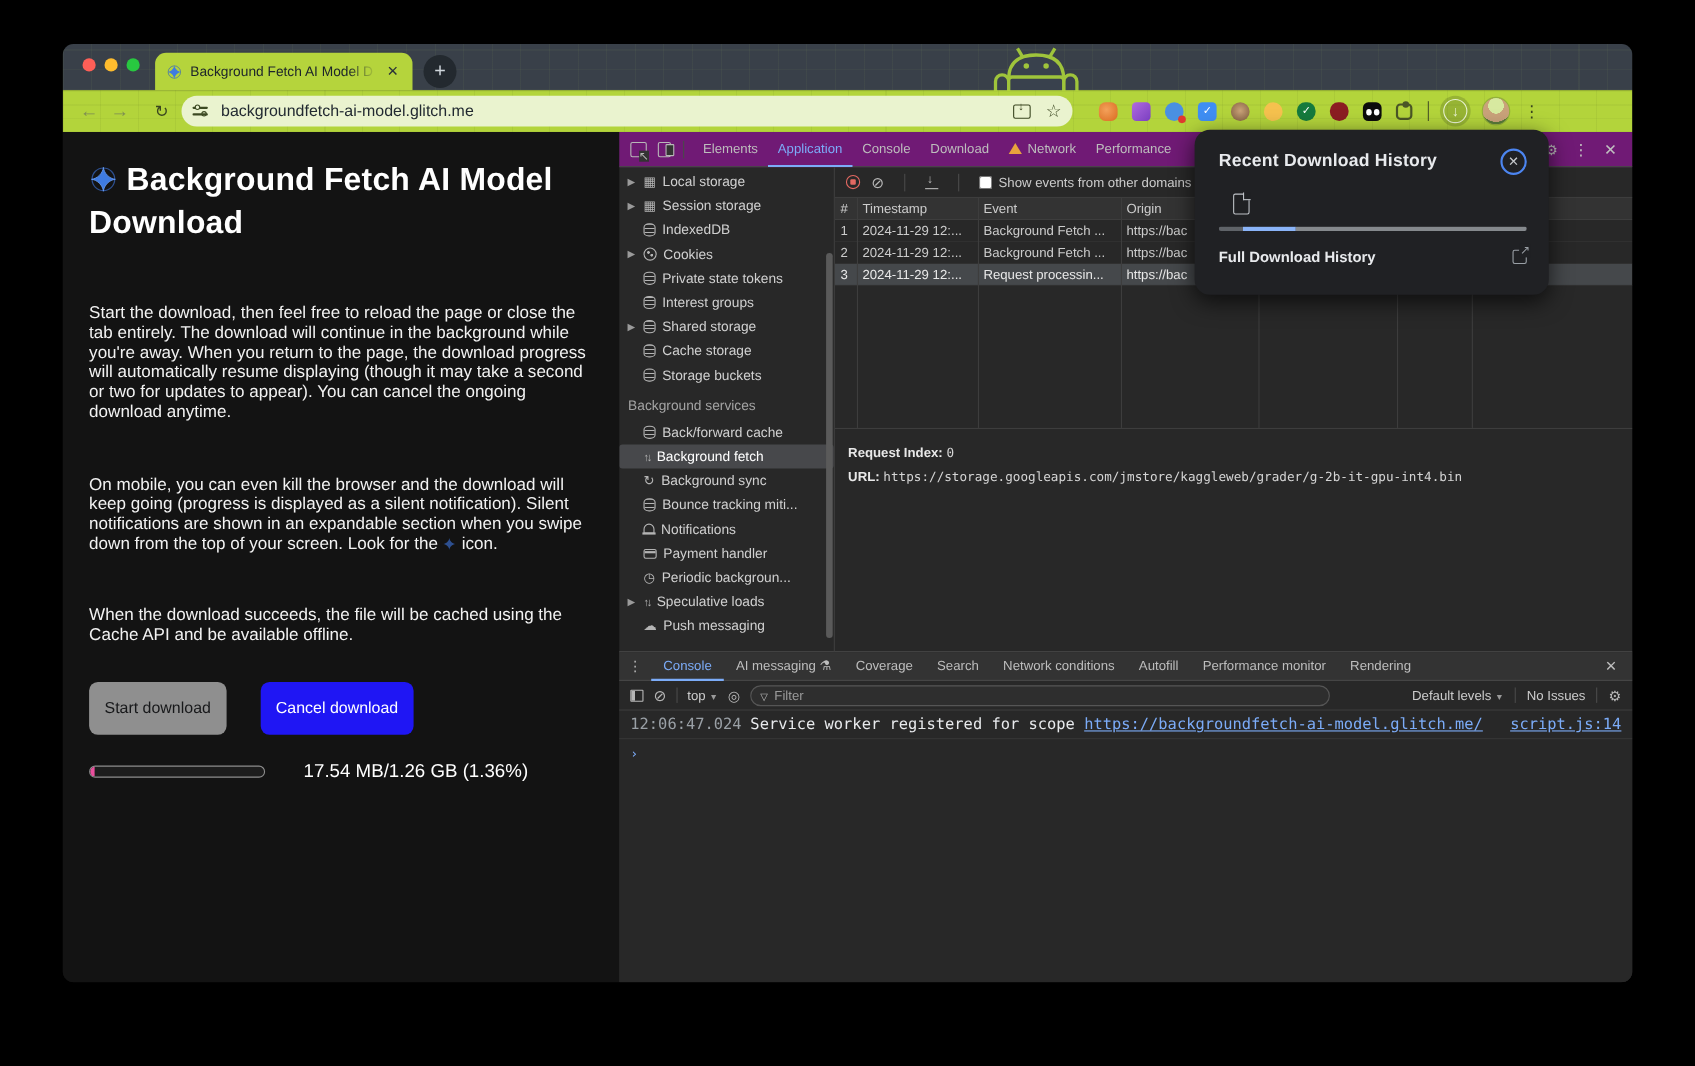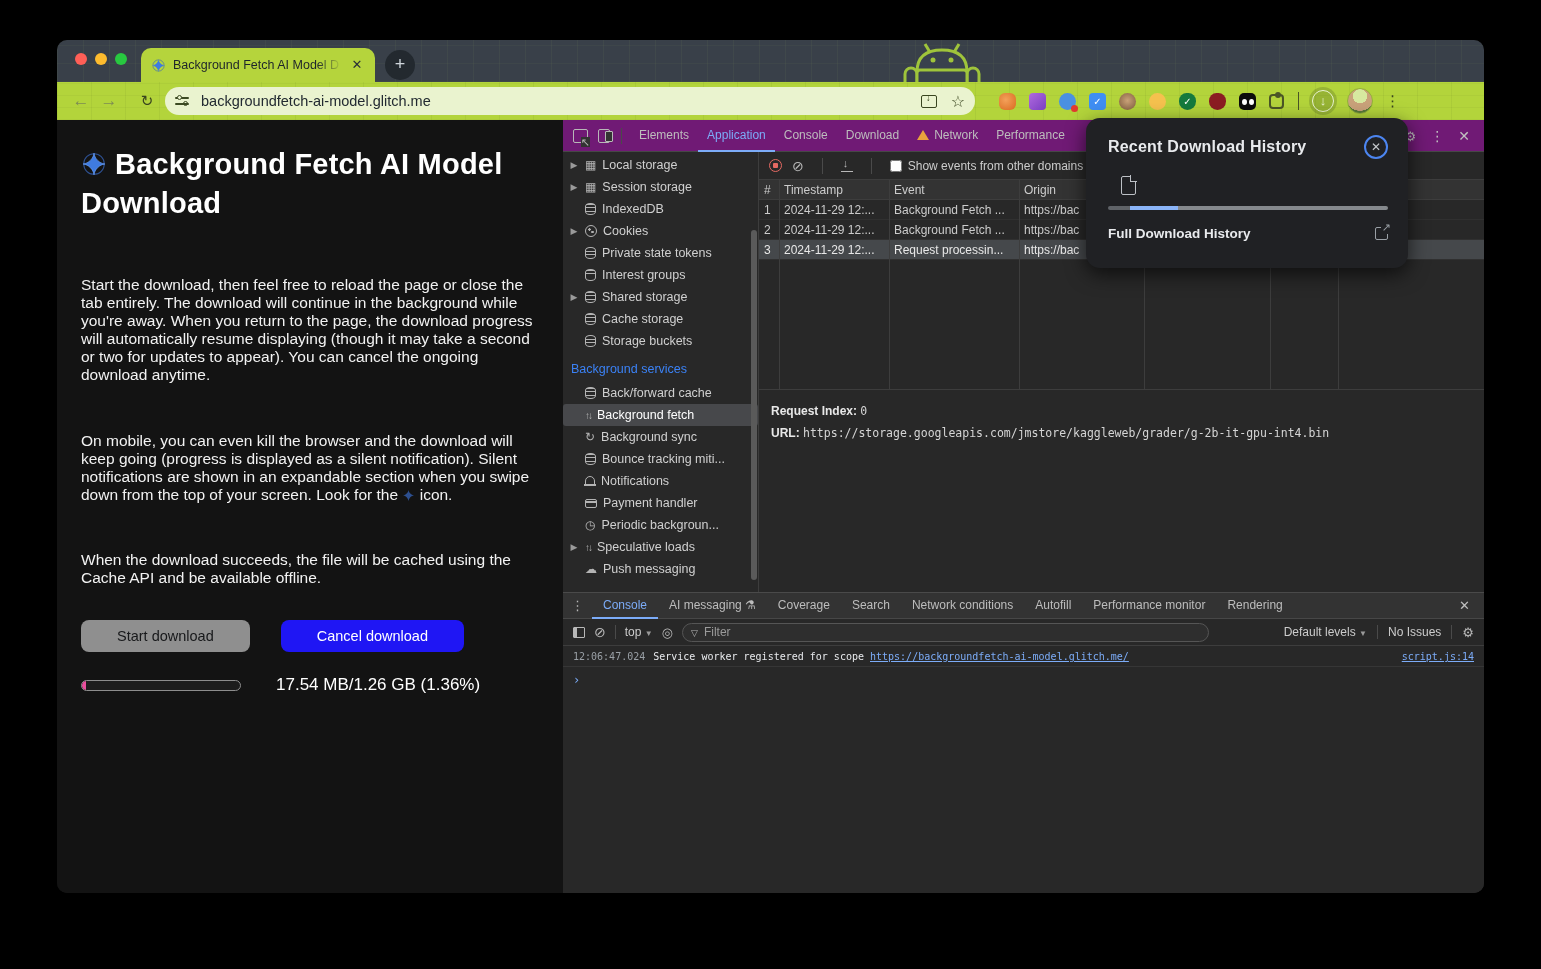--- a/index.html
+++ b/index.html
@@ -68,21 +68,21 @@
   .kebab { margin-left:12px; color:#39451f; font-size:15px; letter-spacing:0; }
 
   
   .content { display:flex; height:773px; }
   .page { width:506px; background:#131313; color:#fff; padding:25px 26px 0 24px; position:relative; }
   .page h1 { font-size:29px; line-height:39px; font-weight:700; letter-spacing:.2px; }
   .page h1 svg { vertical-align:-3px; margin-right:8px; }
   .page p { font-size:15.5px; line-height:18px; color:#f2f2f2; }
   .p1 { margin-top:53px; } .p2 { margin-top:48px; } .p3 { margin-top:47px; }
   .btn-row { margin-top:33px; display:flex; gap:31px; align-items:center; }
-  .btn { border:none; border-radius:8px; font-size:14.5px; padding:0 36px; height:32px; font-family:"Liberation Sans",sans-serif; }
+  .btn { border:none; border-radius:8px; font-size:14.5px; padding:0 14px; height:48px; font-family:"Liberation Sans",sans-serif; }
   .btn-start { background:#8f8f8f; color:#17181a; }
   .btn-cancel { background:#1f16f4; color:#fff; }
   .prog-row { margin-top:23px; display:flex; align-items:center; gap:35px; }
   .pg-track { width:160px; height:11px; border:1px solid #8d8d8d; border-radius:6px; background:#1d1d1d; overflow:hidden; }
   .pg-fill { width:2%; min-width:4px; height:100%; background:#e94f9d; border-radius:6px 0 0 6px; }
   .pg-text { font-size:17px; color:#fff; }
 
   
   .devtools { flex:1; background:#282828; color:#ccc; display:flex; flex-direction:column; font-size:12px; position:relative; }
   .dt-tabs { height:32px; background:#701a75; border-bottom:1px solid #474747; display:flex; align-items:center; }
@@ -96,21 +96,21 @@
   .dt-tab.sel { color:#7cacf8; box-shadow:inset 0 -2px 0 #7cacf8; }
   .warn-tri { display:inline-block; width:0; height:0; border-left:6px solid transparent; border-right:6px solid transparent;
     border-bottom:10px solid #e8a33d; margin-right:5px; vertical-align:-1px; }
   .dt-right { margin-left:auto; display:flex; align-items:center; gap:14px; padding-right:14px; color:#c0c0c0; font-size:14px; }
 
   .dt-body { display:flex; height:440px; }
   .dt-sidebar { width:196px; border-right:1px solid #3d3d3d; position:relative; overflow:hidden; padding-top:2px; }
   .sb-row { height:22px; display:flex; align-items:center; gap:6px; padding-left:6px; color:#d0d0d0; font-size:12.5px; white-space:nowrap; }
   .sb-row .arr { width:10px; font-size:9px; color:#9a9a9a; text-align:center; }
   .sb-row.sel { background:#47484b; border-radius:3px; margin:0 0; color:#fff; }
-  .sb-head { height:30px; line-height:34px; padding-left:8px; color:#3b82f6; font-size:12.5px; }
+  .sb-head { height:30px; line-height:34px; padding-left:8px; color:#a3a3a3; font-size:12.5px; }
   .sb-scroll { position:absolute; right:1px; top:78px; width:6px; height:350px; background:#5a5a5a; border-radius:3px; }
   .sbi { display:inline-block; color:#b4b4b4; }
   .ic-grid::before { content:"▦"; font-size:12px; }
   .ic-updown::before { content:"↑↓"; font-size:10px; letter-spacing:-2px; }
   .ic-sync::before { content:"↻"; font-size:12px; }
   .ic-clock::before { content:"◷"; font-size:12px; }
   .ic-cloud::before { content:"☁"; font-size:12px; }
   .ic-db { width:11px; height:12px; border:1.2px solid #b4b4b4; border-radius:5px/3.5px;
     background:repeating-linear-gradient(0deg, transparent 0 2.5px, #b4b4b4 2.5px 3.5px); }
   .ic-cookie { width:12px; height:12px; border:1.2px solid #b4b4b4; border-radius:50%;
@@ -160,21 +160,21 @@
   .filter-pill { flex:1; max-width:527px; height:19px; background:#2e2e2e; border:1px solid #555; border-radius:10px;
     display:flex; align-items:center; gap:6px; padding:0 8px; }
   .ic-funnel::before { content:"▽"; font-size:9px; color:#b8b8b8; }
   .filter-pill input { background:transparent; border:none; outline:none; color:#ccc; font-size:12px; width:100%;
     font-family:"Liberation Sans",sans-serif; }
   .filter-pill input::placeholder { color:#9a9a9a; }
   .con-right { margin-left:auto; display:flex; align-items:center; gap:10px; color:#ccc; }
   .vline { width:1px; height:14px; background:#4a4a4a; }
   .ic-gear::before { content:"⚙"; font-size:13px; color:#b8b8b8; }
   .con-msg { display:flex; gap:8px; padding:5px 10px 4px; border-bottom:1px solid #363636;
-    font-family:"DejaVu Sans Mono", monospace; font-size:10px; color:#e8eaed; }
+    font-family:"DejaVu Sans Mono", monospace; font-size:14px; color:#e8eaed; }
   .msg-time { color:#9aa0a6; }
   .msg-link { color:#7cacf8; text-decoration:underline; }
   .msg-src { margin-left:auto; color:#7cacf8; text-decoration:underline; }
   .con-prompt { padding:6px 10px; color:#7cacf8; font-family:"DejaVu Sans Mono", monospace; font-size:12px; }
 
   
   .popup { position:absolute; left:1029px; top:78px; width:322px; height:150px; background:#202124;
     border-radius:14px; box-shadow:0 6px 20px rgba(0,0,0,.65); z-index:50; color:#e8eaed; padding:17px 20px 0 22px; }
   .pop-head { display:flex; align-items:center; }
   .pop-title { font-size:16px; font-weight:600; letter-spacing:.2px; }

